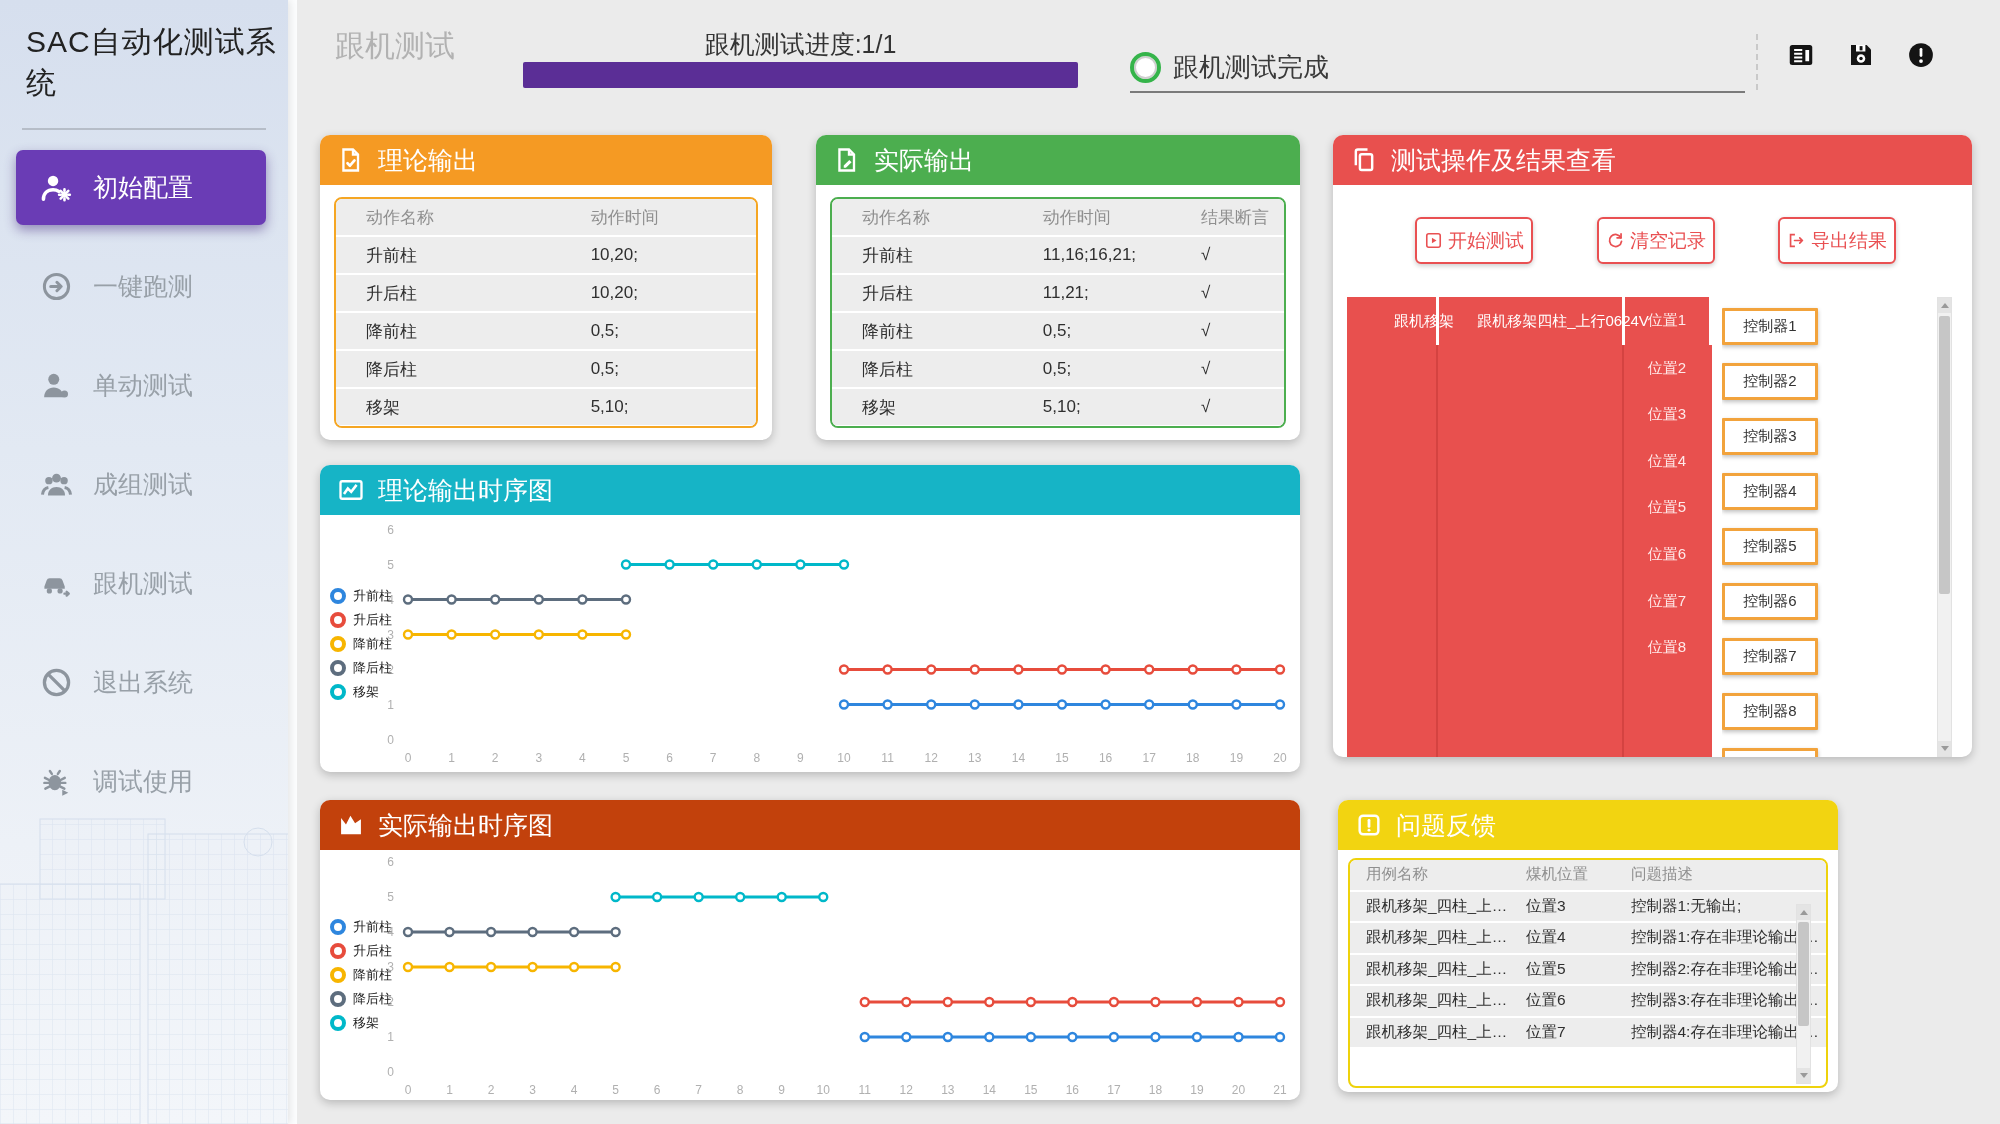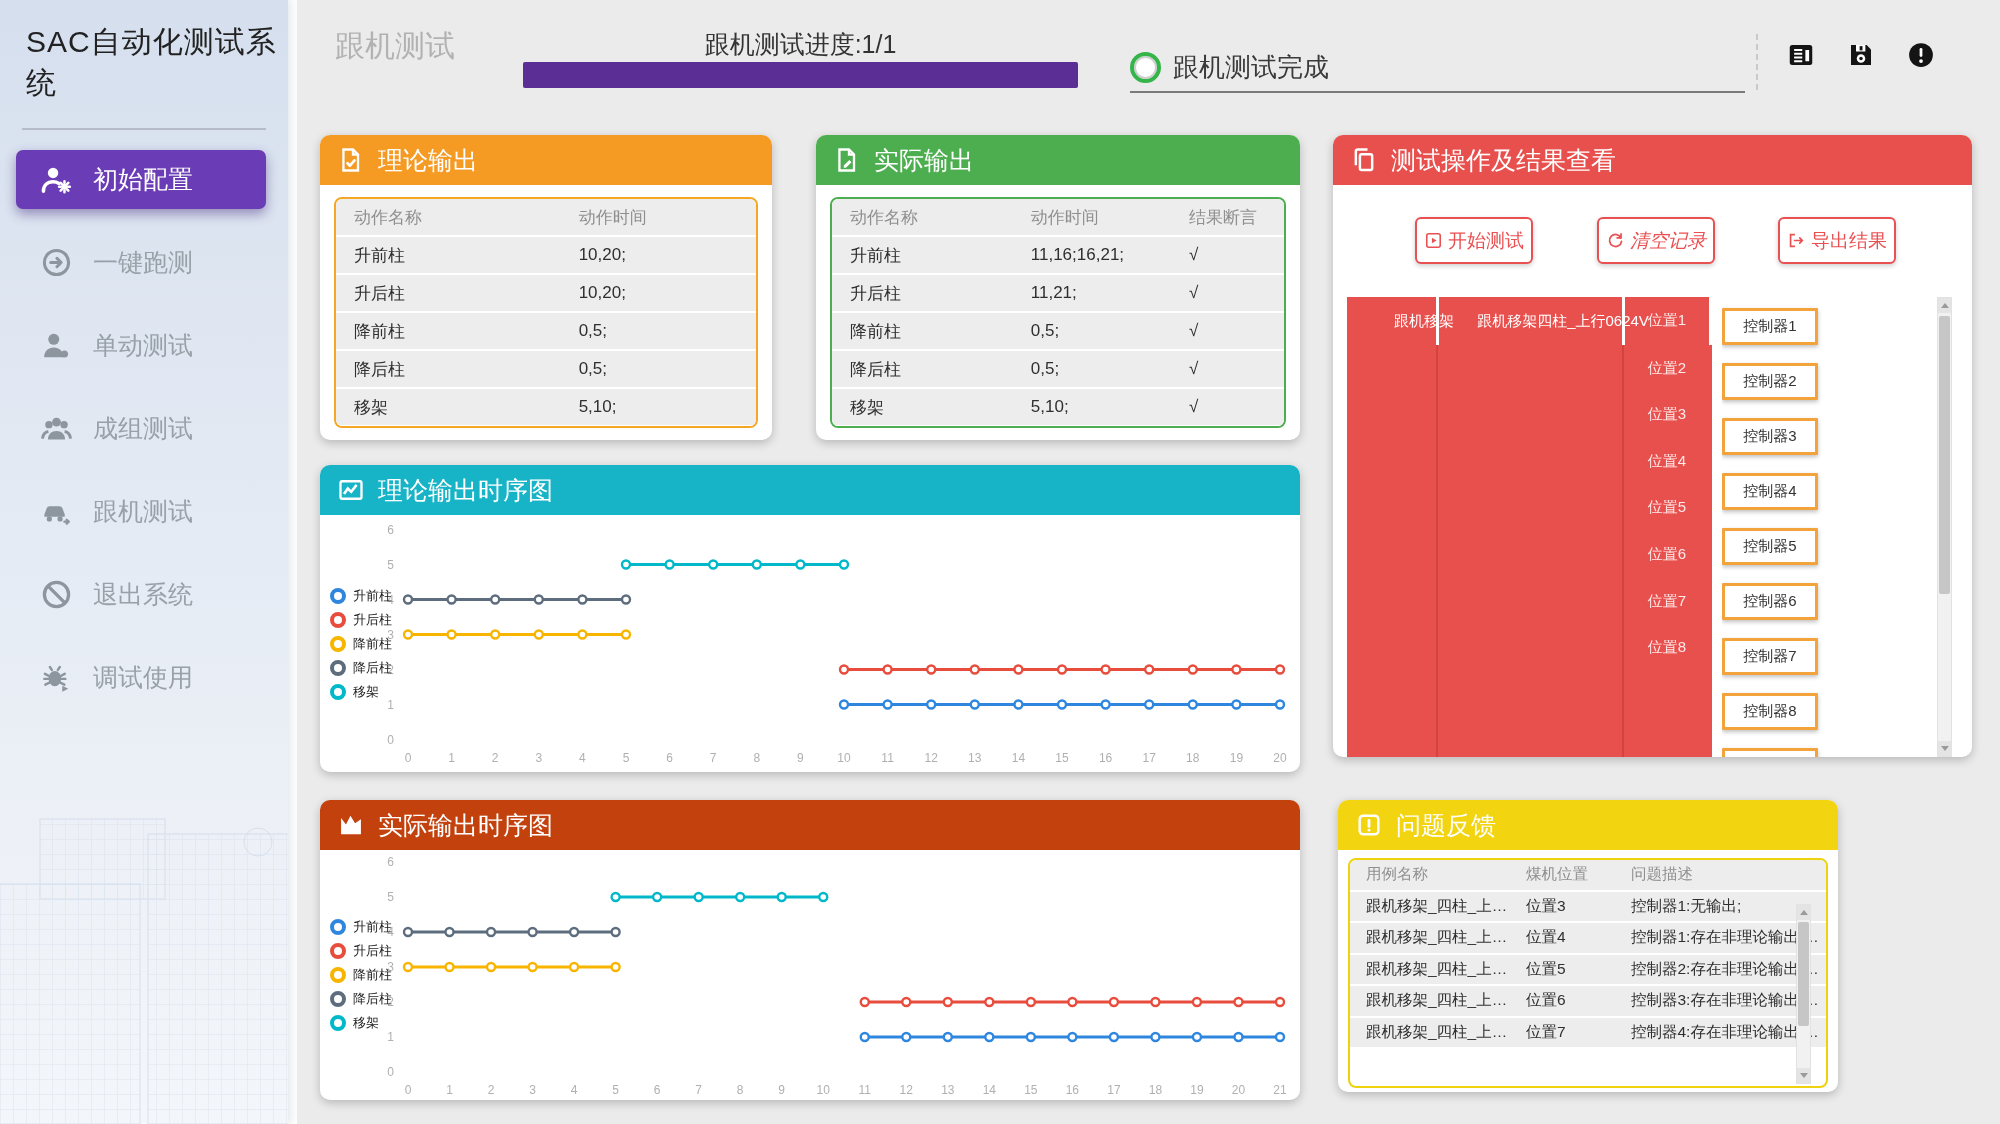--- a/index.html
+++ b/index.html
@@ -6,21 +6,21 @@
   #screen{position:relative;width:2000px;height:1124px;overflow:hidden;background:#ebebeb;}
   svg{display:block;width:100%;height:100%;}
 
   
   .sidebar{position:absolute;left:0;top:0;width:288px;height:100%;
     background:linear-gradient(180deg,#d6dfee 0%,#e2e9f3 40%,#edf1f7 75%,#f3f6fa 100%);
     box-shadow:2px 0 8px rgba(0,0,0,.10);z-index:3;}
   .side-title{padding:22px 0 0 26px;font-size:30px;color:#222;letter-spacing:1px;position:relative;z-index:2;}
   .side-divider{margin:24px 22px 0;border-top:2px solid #b6bdc8;position:relative;z-index:2;}
   .side-menu{display:flex;flex-direction:column;gap:24px;margin-top:20px;position:relative;z-index:2;}
-  .side-item{display:flex;align-items:center;gap:20px;height:59px;margin:0 22px 0 16px;padding-left:24px;
+  .side-item{display:flex;align-items:center;gap:20px;height:75px;margin:0 22px 0 16px;padding-left:24px;
     border-radius:7px;color:#98a0a8;font-size:25px;cursor:pointer;}
   .side-item .mi{width:33px;height:33px;color:#8d959e;flex:0 0 auto;}
   .side-item.active{background:#6a3cb5;color:#fff;box-shadow:0 5px 12px rgba(60,30,120,.45);}
   .side-item.active .mi{color:#fff;}
   .bldg{position:absolute;left:0;bottom:0;width:288px;height:360px;opacity:.45;z-index:1;}
   .side-edge{position:absolute;left:288px;top:0;width:9px;height:100%;background:#fcfdfe;z-index:2;}
 
   
   .main{position:absolute;left:297px;top:0;right:0;bottom:0;}
   .page-title{position:absolute;left:38px;top:26px;font-size:30px;color:#b2b2b2;}
@@ -53,21 +53,21 @@
   #card-chart2 .card-head{background:#c2410c;}
   #card-feedback{left:1041px;top:800px;width:500px;height:292px;}
   #card-feedback .card-head{background:#f2d411;}
 
   
   .tbl-wrap{margin:12px 14px;border-radius:8px;border:2px solid #ccc;background:#fff;overflow:hidden;}
   #card-theory .tbl-wrap{border-color:#f5a623;height:227px;}
   #card-actual .tbl-wrap{border-color:#4cae4f;height:227px;}
   #card-feedback .tbl-wrap{border-color:#eed20c;margin:8px 10px;height:226px;}
   .trow{display:grid;align-items:center;background:#ededed;border-bottom:2px solid #fff;}
-  .trow>div{padding-left:18px;font-size:17px;color:#2f2f2f;overflow:hidden;white-space:nowrap;text-overflow:ellipsis;}
+  .trow>div{padding-left:30px;font-size:17px;color:#2f2f2f;overflow:hidden;white-space:nowrap;text-overflow:ellipsis;}
   .trow.thead>div{color:#8f8f8f;}
   #card-theory .trow{height:36px;grid-template-columns:1.15fr 1fr;}
   #card-actual .trow{height:36px;grid-template-columns:1.2fr 1.05fr .75fr;}
   #card-feedback .trow{height:29.5px;grid-template-columns:160px 105px 1fr;}
   #card-feedback .trow>div{font-size:15.5px;padding-left:16px;}
 
   
   .ops-btn{position:absolute;top:82px;width:118px;height:47px;display:flex;align-items:center;justify-content:center;
     gap:5px;background:#fff;border:2px solid #e95052;border-radius:6px;color:#e95052;font-size:19px;
     box-shadow:0 2px 5px rgba(0,0,0,.2);cursor:pointer;box-sizing:border-box;}
@@ -343,21 +343,21 @@
       <div id="ops-buttons">
           <div class="ops-btn" style="left: 82px;">
             <span class="bi">
               <svg viewBox="0 0 24 24" fill="none" stroke="currentColor" stroke-width="2">
                 <rect x="3.5" y="3.5" width="17" height="17" rx="2.5"></rect>
                 <path d="M10 8.6v6.8l5.8-3.4z" fill="currentColor" stroke="none"></path>
               </svg>
             </span>
             <span>开始测试</span>
           </div>
-          <div class="ops-btn" style="left: 264px; font-style: italic;">
+          <div class="ops-btn" style="left: 264px;">
             <span class="bi">
               <svg viewBox="0 0 24 24" fill="none" stroke="currentColor" stroke-width="2.2">
                 <path d="M18.9 8.6A7.6 7.6 0 1019.6 13" stroke-linecap="round"></path>
                 <path d="M19 3.6v5h-5" stroke-linecap="round" stroke-linejoin="round"></path>
               </svg>
             </span>
             <span>清空记录</span>
           </div>
           <div class="ops-btn" style="left: 445px;">
             <span class="bi">

